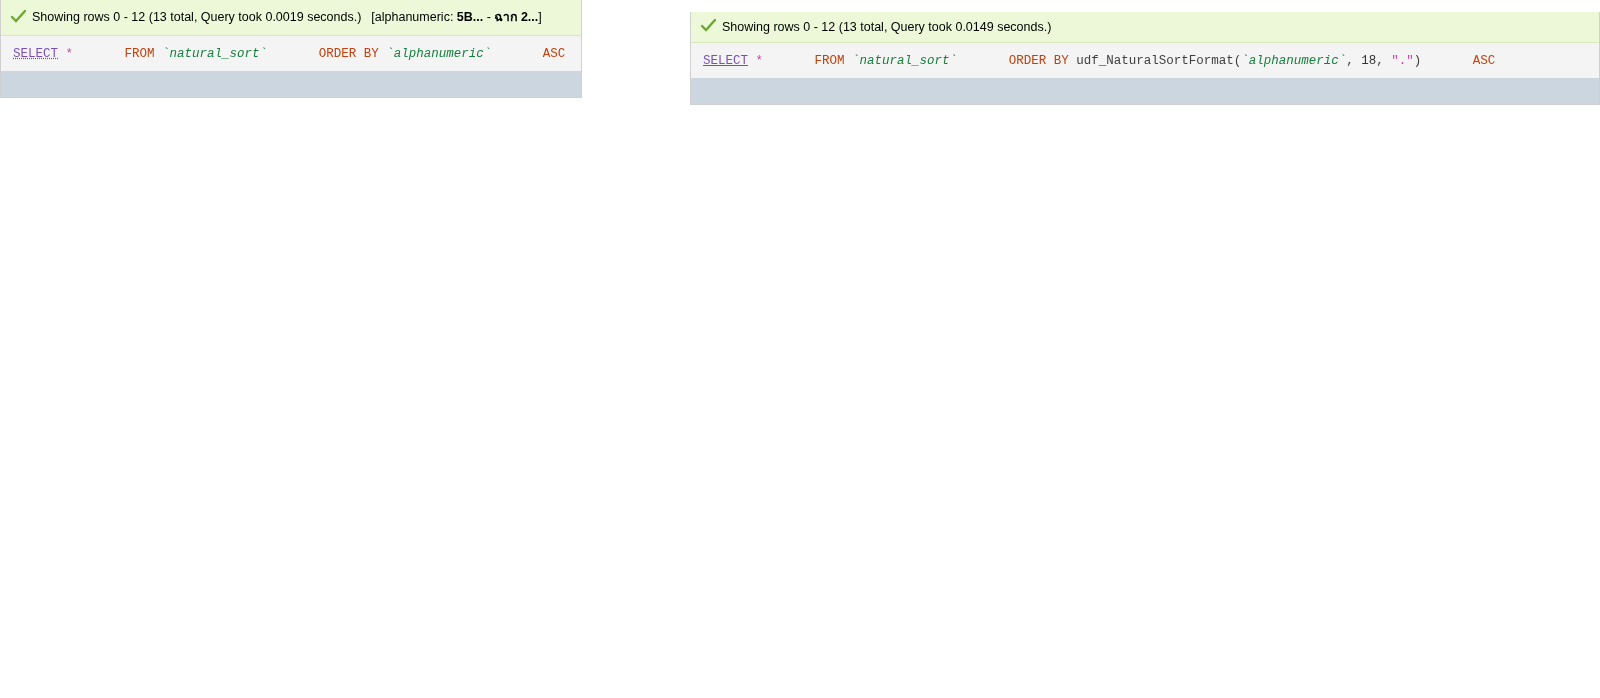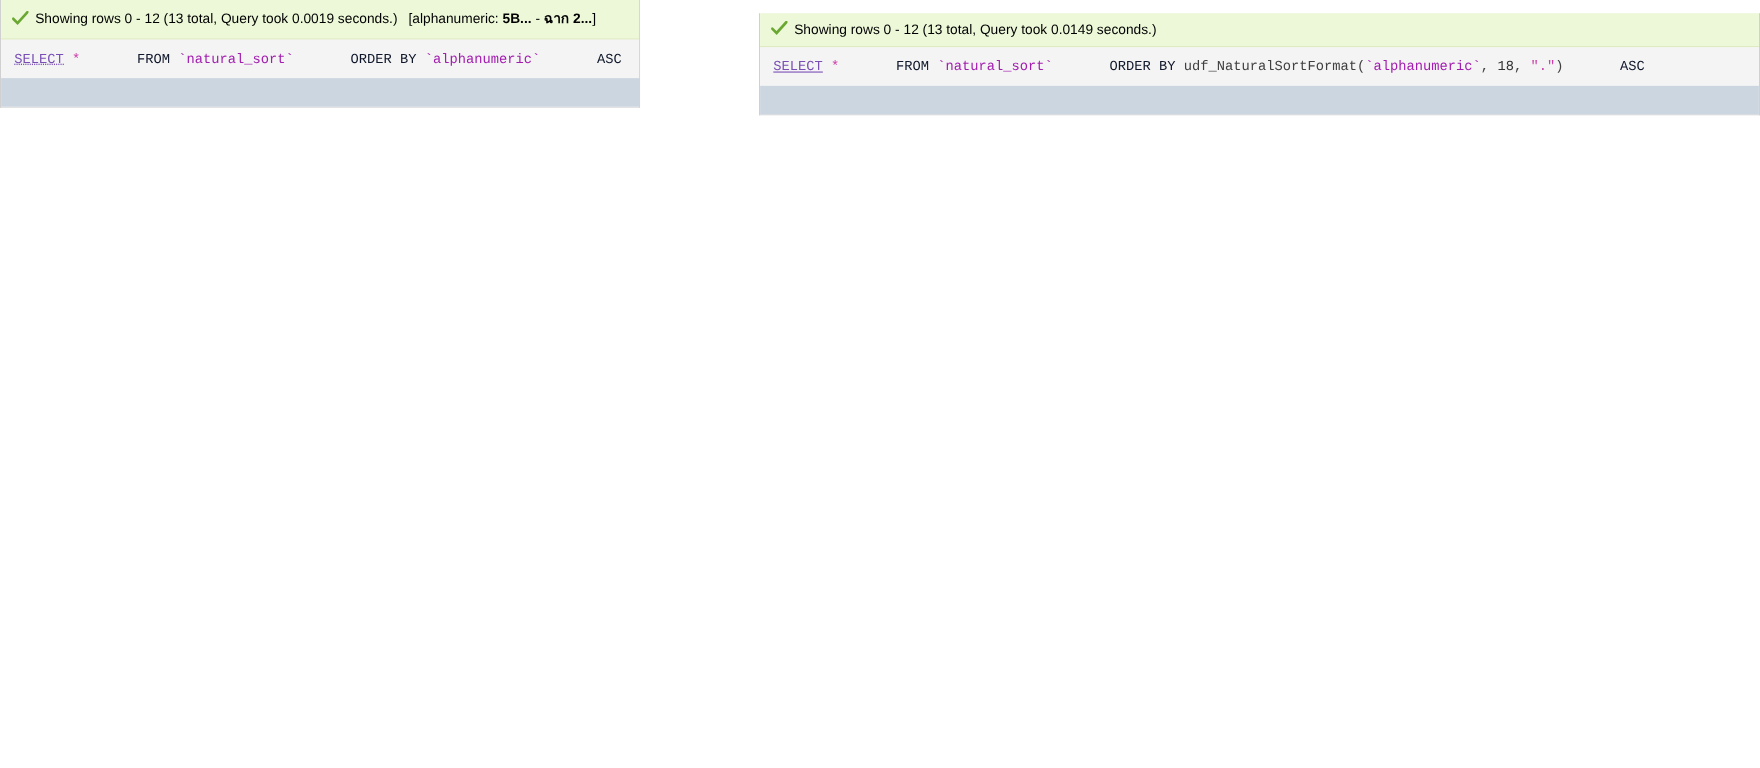--- a/index.html
+++ b/index.html
@@ -33,25 +33,25 @@
   .result-msg .rng { margin-left: 4px; }
   .result-msg .rng b { font-weight: bold; }
 
   .sql-box {
     background: #f4f4f4;
     padding: 11px 10px 10px 12px;
     font-family: "Liberation Mono", "DejaVu Sans Mono", monospace;
     font-size: 12.5px;
     white-space: nowrap;
   }
-  .sql-box .kw  { color: #0f172a; padding-left: 44px; }
+  .sql-box .kw  { color: #c2410c; padding-left: 44px; }
   .sql-box .kw-u { color: #7a4fb5; text-decoration: underline; text-decoration-style: dotted; }
   .sql-box .kw-s { color: #7a4fb5; text-decoration: underline; }
   .sql-box .star { color: #cc3fa8; }
-  .sql-box .ident { color: #a21caf; }
+  .sql-box .ident { color: #15803d; font-style: italic; }
   .sql-box .num { color: #333333; }
   .sql-box .str { color: #cc3fa8; }
   .sql-box .fn  { color: #404040; }
   .sql-foot { background: #ccd6e0; height: 26px; }
 </style>
 </head>
 <body>
 
 <div class="stage">
 

